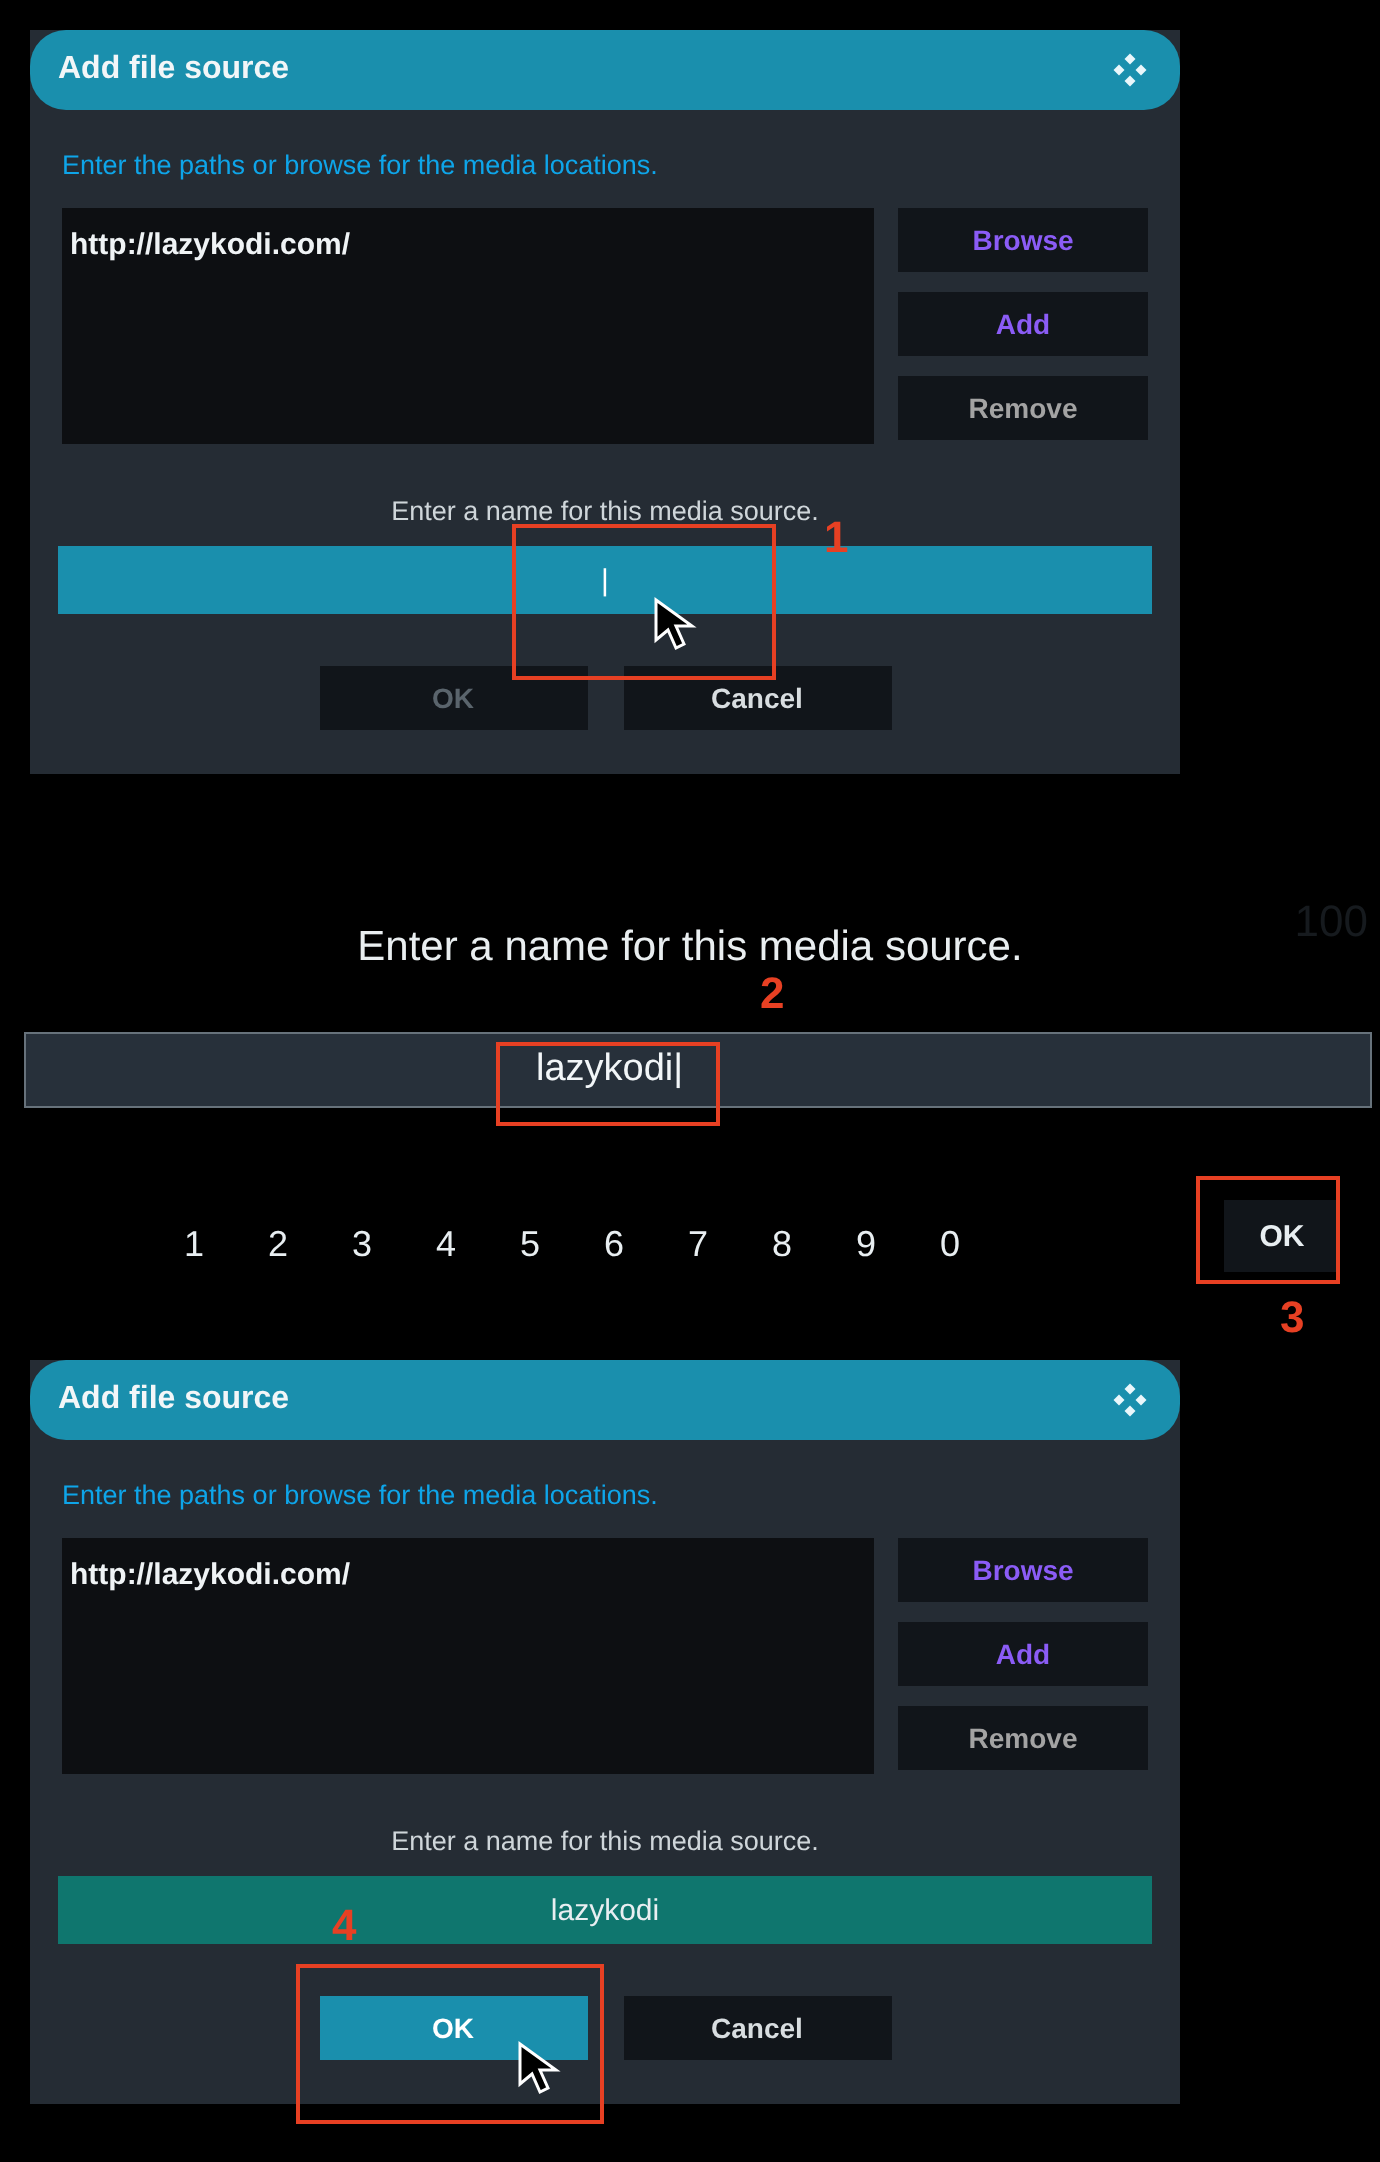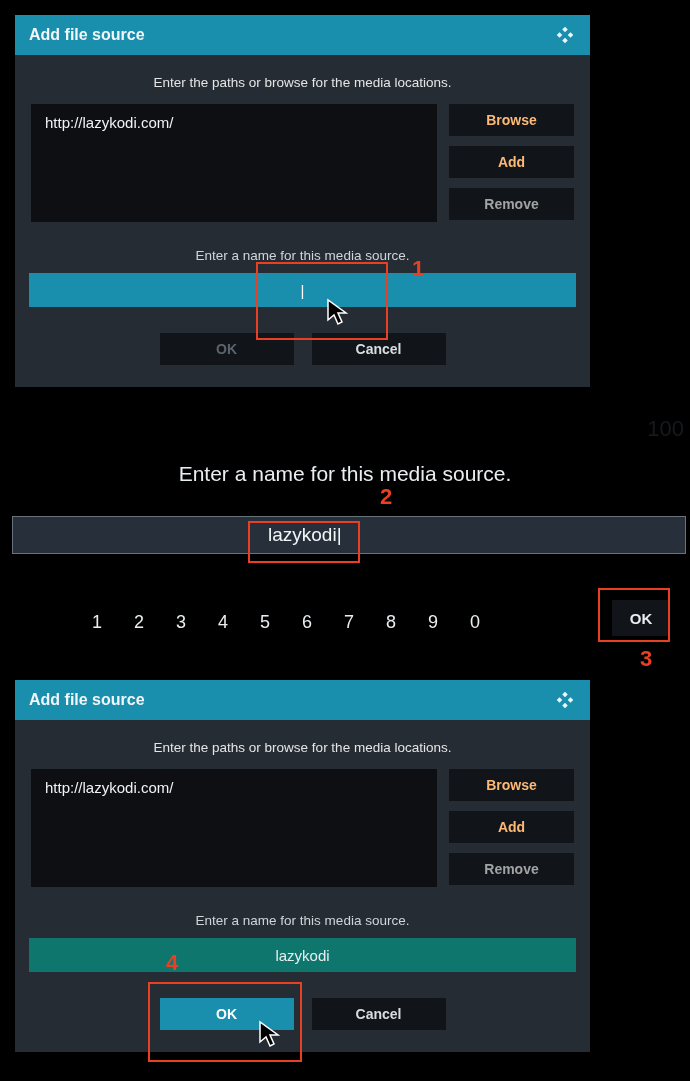--- a/index.html
+++ b/index.html
@@ -17,52 +17,53 @@
     width: 575px;
     background: #252c34;
   }
   .dlg-header {
     background: #1a8fad;
     height: 40px;
     display: flex;
     align-items: center;
     justify-content: space-between;
     padding: 0 14px;
+    border-radius: 18px;
   }
   .dlg-title {
     font-weight: bold;
     font-size: 16px;
     color: #f2f6f8;
   }
   .dlg-body { padding: 14px 16px 22px; }
   .instr {
-    text-align: center;
     font-size: 13.5px;
-    color: #e5e5e5;
+    color: #0ea5e9;
     margin: 6px 0 14px;
   }
   .row1 { display: flex; gap: 12px; }
   .paths-box {
     flex: 1;
     background: #0d0f12;
     height: 118px;
-    padding: 10px 14px;
+    padding: 10px 4px;
     font-size: 15px;
     color: #eff3f5;
+    font-weight: bold;
   }
   .side-btns { display: flex; flex-direction: column; gap: 10px; width: 125px; }
   .btn {
     background: #11151a;
     height: 32px;
     display: flex;
     align-items: center;
     justify-content: center;
     font-weight: bold;
     font-size: 14px;
-    color: #fdba74;
+    color: #8b5cf6;
   }
   .btn.disabled { color: #a3a3a3; }
   .name-label {
     text-align: center;
     font-size: 13.5px;
     color: #cfd6da;
     margin-top: 26px;
     margin-bottom: 10px;
   }
   .name-input {
@@ -168,21 +169,21 @@
   .cursor {
     position: absolute;
     pointer-events: none;
   }
   .cursor svg { display: block; }
 
   .kodi-icon svg { display: block; }
   .page-num {
     position: absolute;
     right: 6px;
-    top: 416px;
+    top: 448px;
     color: #161a1e;
     font-size: 22px;
   }
 </style>
 </head>
 <body>
 
 <div class="dialog" style="left:15px; top:15px;">
   <div class="dlg-header">
     <span class="dlg-title">Add file source</span>

